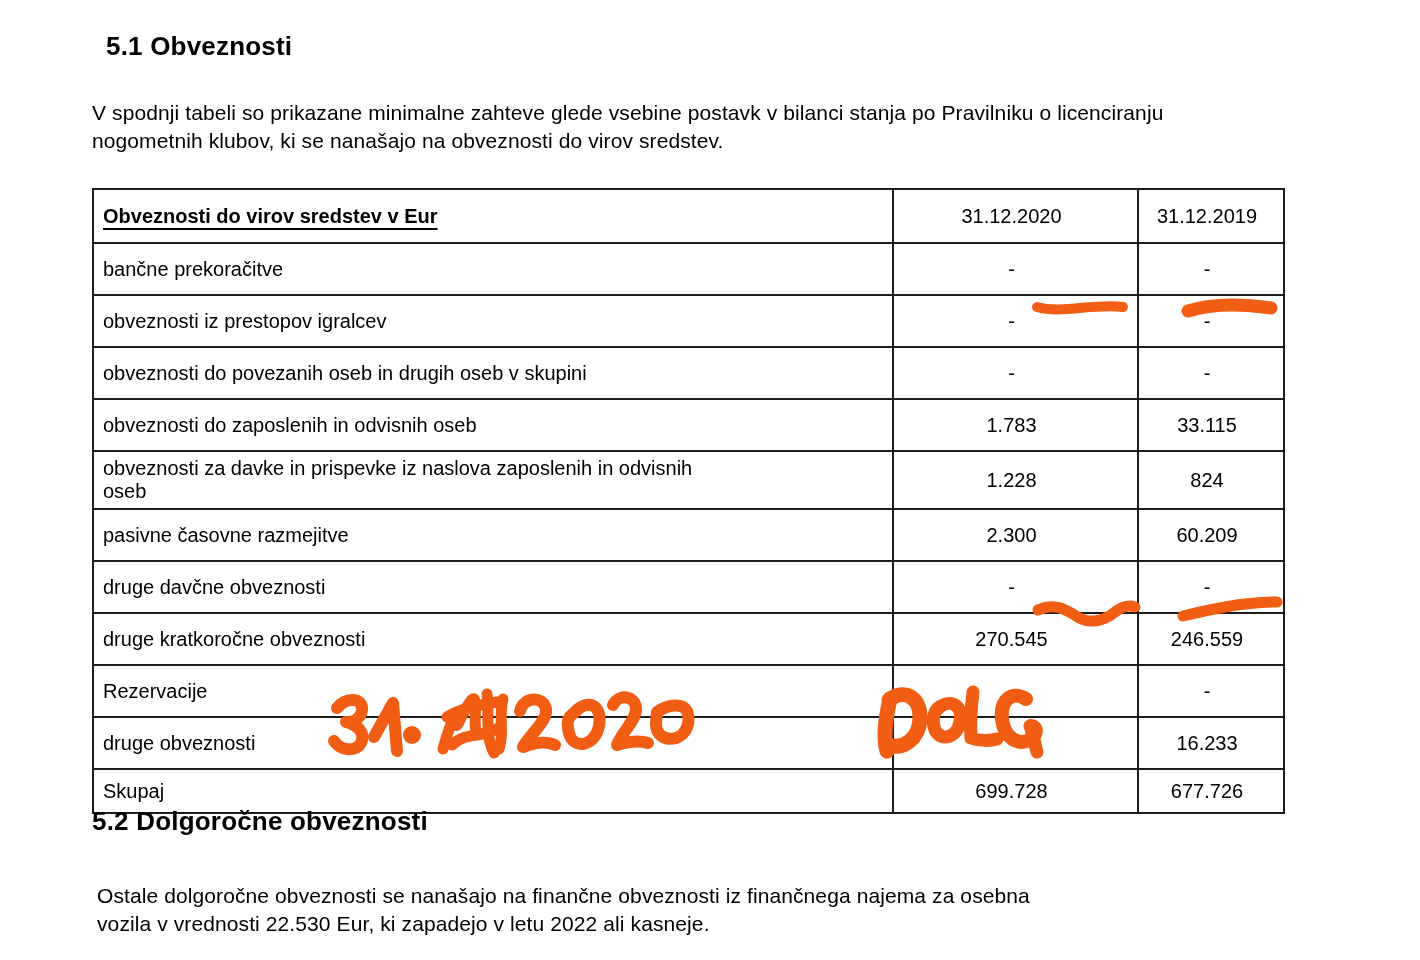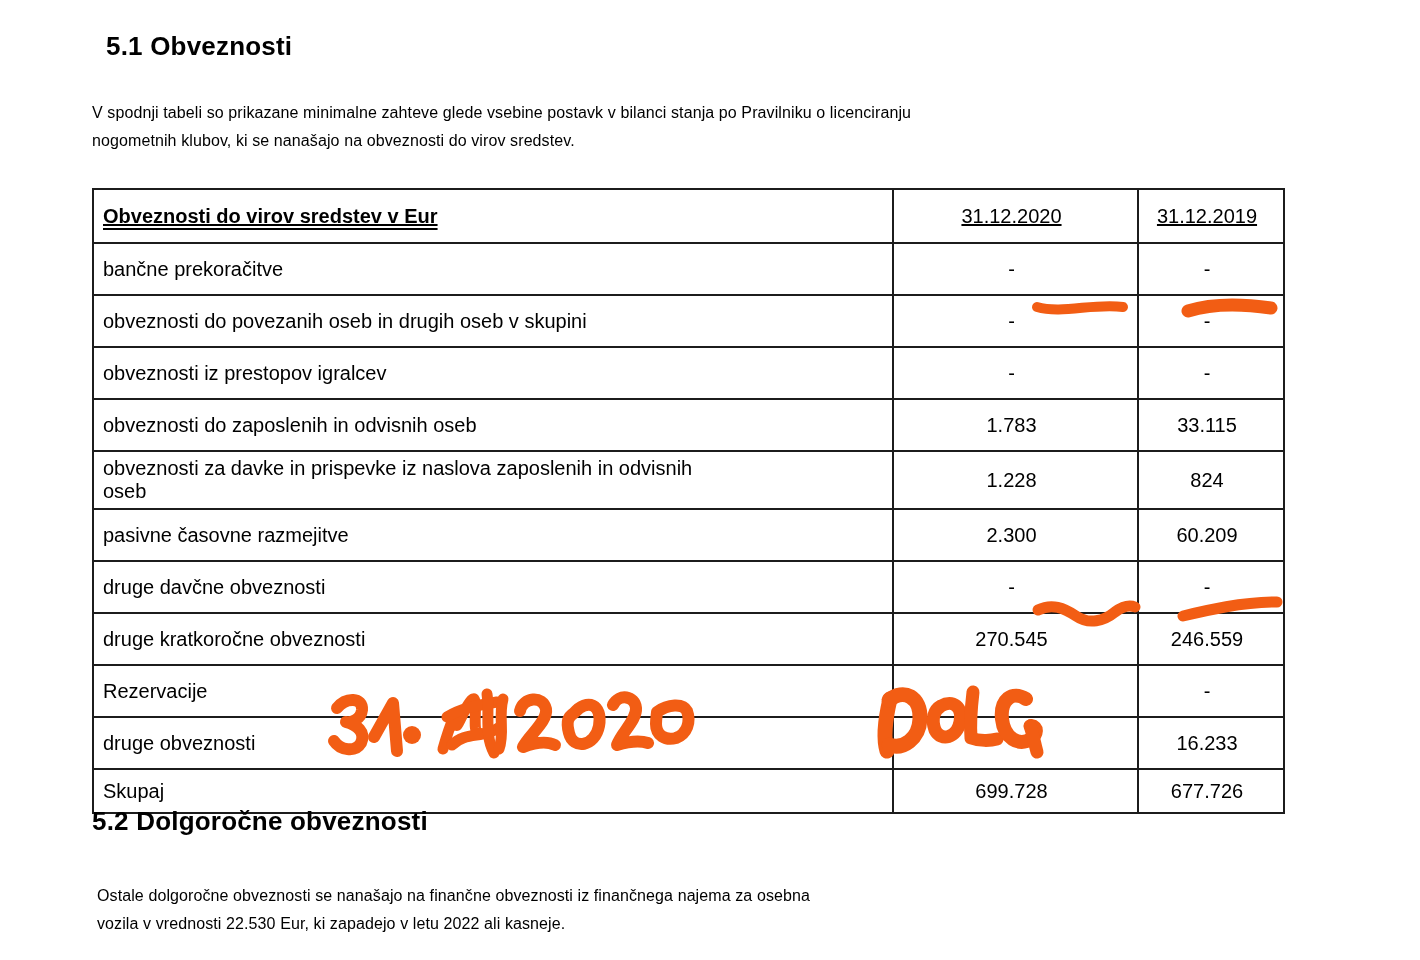--- a/index.html
+++ b/index.html
@@ -15,21 +15,21 @@
     position: absolute;
     left: 92px;
     font-size: 26px;
     font-weight: bold;
     letter-spacing: 0.2px;
   }
   #h-51 { top: 31px; margin-left: 14px; }
   #h-52 { top: 806px; }
   .para {
     position: absolute;
-    font-size: 16px;
+    font-size: 21px;
     line-height: 28px;
     white-space: pre-line;
     letter-spacing: 0.1px;
   }
   #p-51 { left: 92px; top: 99px; width: 1270px; }
   #p-52 { left: 97px; top: 882px; width: 1160px; }
 
   table.liab {
     position: absolute;
     left: 92px; top: 188px;
@@ -39,21 +39,21 @@
     font-size: 20px;
   }
   table.liab col.c-label { width: 800px; }
   table.liab col.c-2020  { width: 245px; }
   table.liab col.c-2019  { width: 146px; }
   table.liab th, table.liab td {
     border: 2px solid #1c1c1c;
     vertical-align: middle;
     font-weight: normal;
   }
-  table.liab thead tr { height: 54px; text-decoration: underline; }
+  table.liab thead tr { height: 54px; }
   table.liab tbody tr { height: 52px; }
   table.liab tbody tr.two-line { height: 58px; }
   table.liab tbody tr.total { height: 44px; }
   th.lbl, td.lbl {
     text-align: left;
     padding: 2px 8px 2px 9px;
     white-space: pre-line;
   }
   th.num, td.num {
     text-align: center;
@@ -103,26 +103,26 @@
       <th class="num">31.12.2019</th>
     </tr>
   </thead>
   <tbody>
       <tr>
         <td class="lbl">bančne prekoračitve</td>
         <td class="num">-</td>
         <td class="num">-</td>
       </tr>
       <tr>
+        <td class="lbl">obveznosti iz prestopov igralcev</td>
+        <td class="num">-</td>
+        <td class="num">-</td>
+      </tr>
+      <tr>
         <td class="lbl">obveznosti do povezanih oseb in drugih oseb v skupini</td>
-        <td class="num">-</td>
-        <td class="num">-</td>
-      </tr>
-      <tr>
-        <td class="lbl">obveznosti iz prestopov igralcev</td>
         <td class="num">-</td>
         <td class="num">-</td>
       </tr>
       <tr>
         <td class="lbl">obveznosti do zaposlenih in odvisnih oseb</td>
         <td class="num">1.783</td>
         <td class="num">33.115</td>
       </tr>
       <tr class="two-line">
         <td class="lbl">obveznosti za davke in prispevke  iz naslova zaposlenih in odvisnih

